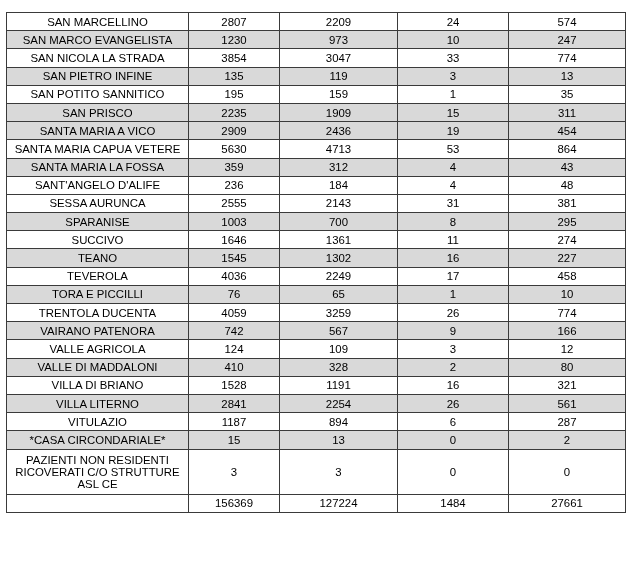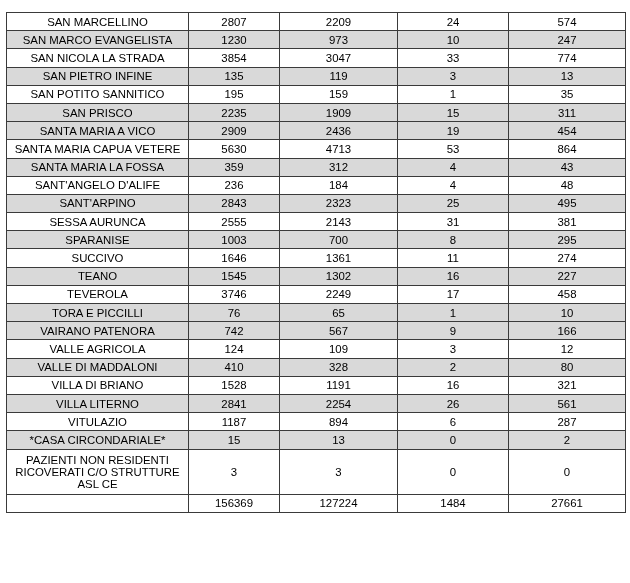--- a/index.html
+++ b/index.html
@@ -91,27 +91,20 @@
         <td>4</td>
         <td>43</td>
       </tr>
       <tr>
         <td>SANT'ANGELO D'ALIFE</td>
         <td>236</td>
         <td>184</td>
         <td>4</td>
         <td>48</td>
       </tr>
-      <tr class="shaded">
-        <td>SANT'ARPINO</td>
-        <td>2843</td>
-        <td>2323</td>
-        <td>25</td>
-        <td>495</td>
-      </tr>
       <tr>
         <td>SESSA AURUNCA</td>
         <td>2555</td>
         <td>2143</td>
         <td>31</td>
         <td>381</td>
       </tr>
       <tr class="shaded">
         <td>SPARANISE</td>
         <td>1003</td>
@@ -128,31 +121,38 @@
       </tr>
       <tr class="shaded">
         <td>TEANO</td>
         <td>1545</td>
         <td>1302</td>
         <td>16</td>
         <td>227</td>
       </tr>
       <tr>
         <td>TEVEROLA</td>
-        <td>3746</td>
+        <td>4036</td>
         <td>2249</td>
         <td>17</td>
         <td>458</td>
       </tr>
       <tr class="shaded">
         <td>TORA E PICCILLI</td>
         <td>76</td>
         <td>65</td>
         <td>1</td>
         <td>10</td>
+      </tr>
+      <tr>
+        <td>TRENTOLA DUCENTA</td>
+        <td>4059</td>
+        <td>3259</td>
+        <td>26</td>
+        <td>774</td>
       </tr>
       <tr class="shaded">
         <td>VAIRANO PATENORA</td>
         <td>742</td>
         <td>567</td>
         <td>9</td>
         <td>166</td>
       </tr>
       <tr>
         <td>VALLE AGRICOLA</td>

